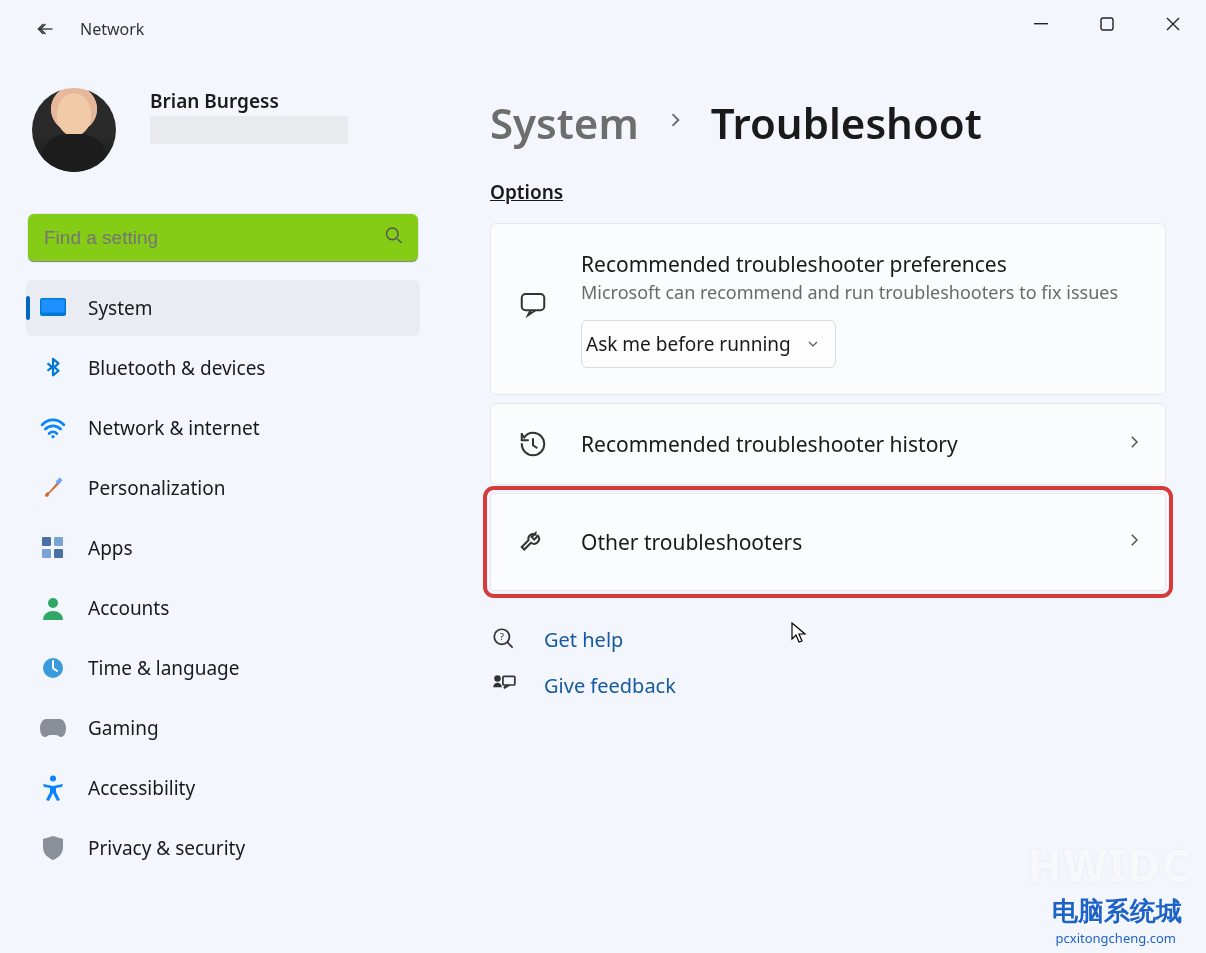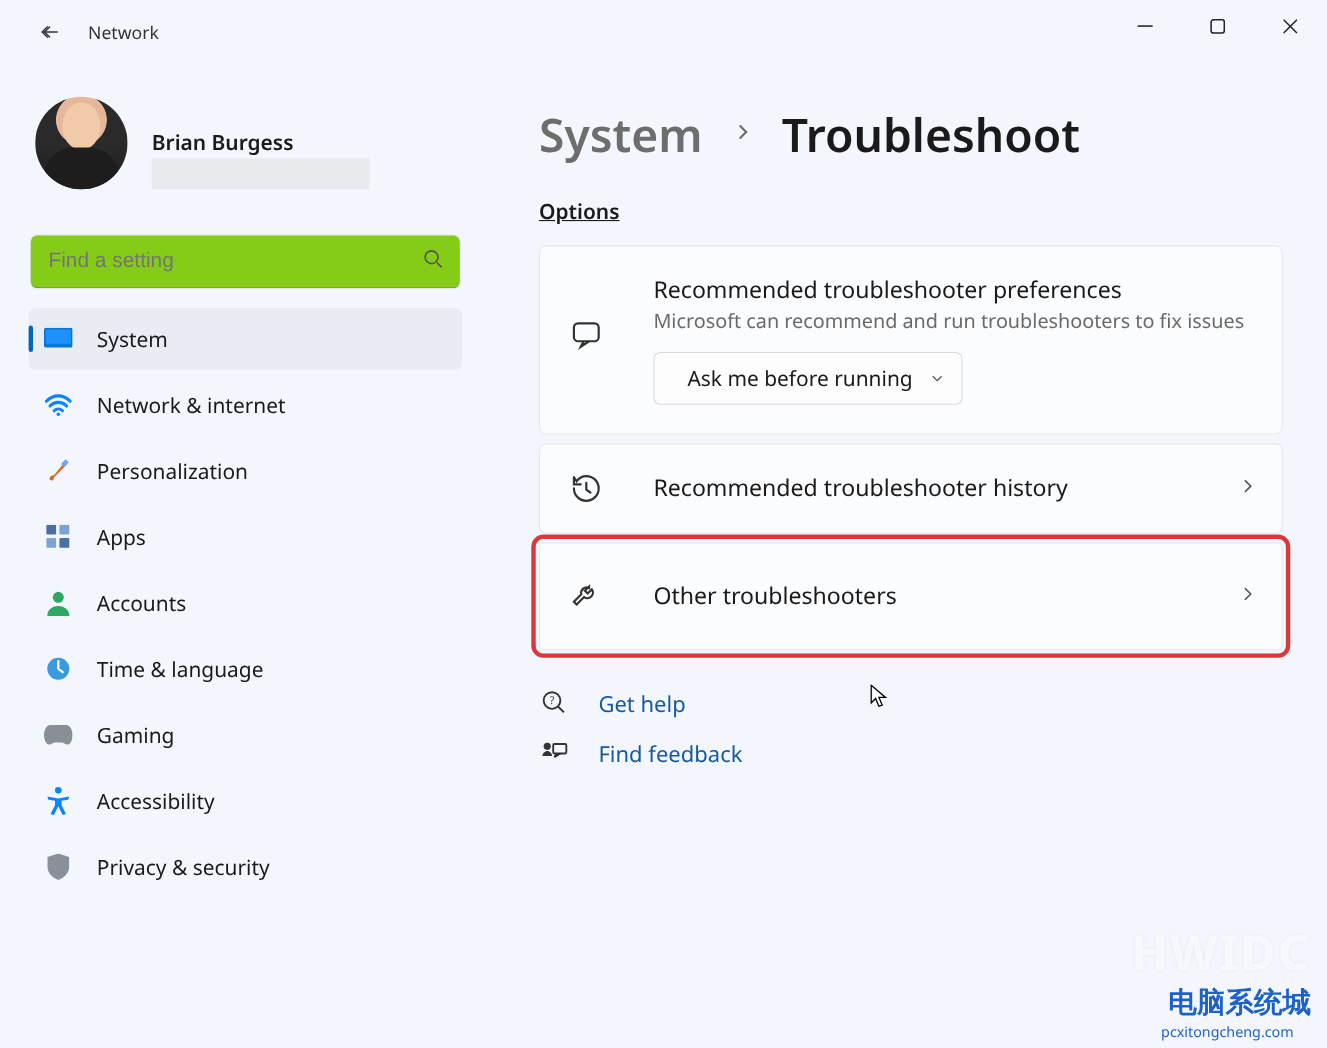--- a/index.html
+++ b/index.html
@@ -40,21 +40,21 @@
   
   .app {
     display: grid;
     grid-template-columns: 440px 1fr;
     height: calc(953px - 58px);
   }
 
   
   .sidebar { padding: 0 20px 0 26px; position: relative; }
   .user {
-    display: flex; align-items: flex-end; gap: 22px;
+    display: flex; align-items: flex-start; gap: 34px;
     padding: 30px 0 18px 6px;
   }
   .avatar {
     width: 84px; height: 84px; border-radius: 50%;
     background: radial-gradient(circle at 50% 25%, #f2c9b0 0 20%, #e6b79a 21% 30%, rgba(0,0,0,0) 31%),
                 linear-gradient(#2a2a2a 55%, #1a1a1a 100%);
     background-color: #d9dde3;
     position: relative;
     overflow: hidden;
   }
@@ -128,40 +128,40 @@
   .bc-sep { color:#6d6d6d; }
   .bc-leaf { font-size: 42px; font-weight:600; color:#1a1a1a; }
 
   .section-label { font-size: 19px; font-weight:600; margin-bottom: 18px; text-decoration: underline; }
 
   .card {
     background:#fbfcfe;
     border:1px solid #e6e8ec;
     border-radius:6px;
     display:flex; align-items:center;
-    gap: 41px;
+    gap: 28px;
     padding: 20px 22px;
     margin-bottom: 8px;
     position: relative;
   }
   .card .lead-icon {
     width: 40px; height: 40px; color:#333;
     display:flex; align-items:center; justify-content:center;
     flex-shrink:0;
   }
   .card .body { flex:1; }
   .card .title-row { font-size: 21px; color:#1a1a1a; }
   .card .sub { font-size: 18px; color:#6a6a6a; margin-top:2px; }
   .card .chev { color:#555; flex-shrink:0; }
 
   .select-pill {
     margin-top: 16px;
     display:inline-flex; align-items:center; gap:14px;
     height: 48px;
-    padding: 0 14px 0 30px;
+    padding: 0 14px 0 4px;
     border:1px solid #d7dae0;
     border-radius:6px;
     background:#fdfdfe;
     font-size: 19px;
   }
 
   .card.highlight {
     outline: 4px solid #d63a3a;
     outline-offset: 3px;
     border-radius:4px;
@@ -174,21 +174,21 @@
     color:#000;
   }
 
   .help-links { margin-top: 34px; display:flex; flex-direction:column; gap:18px; }
   .help-link { display:flex; align-items:center; gap: 26px; font-size:20px; }
   .help-link .lico { width:28px; height:28px; color:#333; display:flex;align-items:center;justify-content:center;}
   .help-link a { color:#15599e; text-decoration:none; }
 
   
   .wm1{position:absolute;right:14px;bottom:58px;font-size:44px;font-weight:700;color:rgba(255,255,255,0.65);letter-spacing:2px;text-shadow:0 0 4px rgba(0,0,0,0.05);}
-  .wm2{position:absolute;right:14px;bottom:24px;font-size:26px;font-weight:700;color:#1d62c9;text-shadow:1px 1px 0 #fff;}
+  .wm2{position:absolute;right:24px;bottom:24px;font-size:26px;font-weight:700;color:#1d62c9;text-shadow:1px 1px 0 #fff;}
   .wm3{position:absolute;right:30px;bottom:6px;font-size:13px;color:#1d62c9;}
 </style>
 </head>
 <body>
 
 <div class="titlebar">
   <div class="back">
     <svg width="20" height="20" viewBox="0 0 24 24" fill="none" stroke="currentColor" stroke-width="1.6">
         <path d="M15 6l-6 6 6 6"></path>
         <path d="M3 12h0"></path>
@@ -244,20 +244,28 @@
         <span class="nico">
             <svg width="26" height="20" viewBox="0 0 26 20">
               <rect width="26" height="18" rx="2" fill="#0078d4"></rect>
               <rect x="1.5" y="1.5" width="23" height="13" rx="1" fill="#1e90ff"></rect>
             </svg>
           </span>
         <span>System</span>
       </div>
       <div class="nav-item">
         <span class="nico">
+            <svg width="22" height="26" viewBox="0 0 24 24" fill="#0078d4">
+              <path d="M12 2l6 5-4.5 4 4.5 4-6 5V2zM6 7l5 4-5 4" fill="none" stroke="#0078d4" stroke-width="2.4" stroke-linejoin="round"></path>
+            </svg>
+          </span>
+        <span>Bluetooth &amp; devices</span>
+      </div>
+      <div class="nav-item">
+        <span class="nico">
             <svg width="26" height="22" viewBox="0 0 24 20" fill="none" stroke="#0a84ff" stroke-width="2.6" stroke-linecap="round">
               <path d="M2 7c6-6 14-6 20 0"></path>
               <path d="M5 11c4-4 10-4 14 0"></path>
               <path d="M8.5 15c2-2 5-2 7 0"></path>
               <circle cx="12" cy="18" r="1.5" fill="#0a84ff" stroke="none"></circle>
             </svg>
           </span>
         <span>Network &amp; internet</span>
       </div>
       <div class="nav-item">
@@ -410,21 +418,21 @@
       </div>
       <div class="help-link">
         <span class="lico">
           <svg width="26" height="26" viewBox="0 0 24 24" fill="currentColor">
               <circle cx="6" cy="6" r="3"></circle>
               <path d="M2 14c0-2 2-4 4-4s4 2 4 4H2z"></path>
               <rect x="11" y="4" width="11" height="8" rx="1" fill="none" stroke="currentColor" stroke-width="1.6"></rect>
               <path d="M14 12l-2 3 5-3" fill="none" stroke="currentColor" stroke-width="1.6"></path>
             </svg>
         </span>
-        <a>Find feedback</a>
+        <a>Give feedback</a>
       </div>
     </div>
   </main>
 </div>
 
 <div class="wm1">HWIDC</div>
 <div class="wm2">电脑系统城</div>
 <div class="wm3">pcxitongcheng.com</div>
 
 </body></html>

